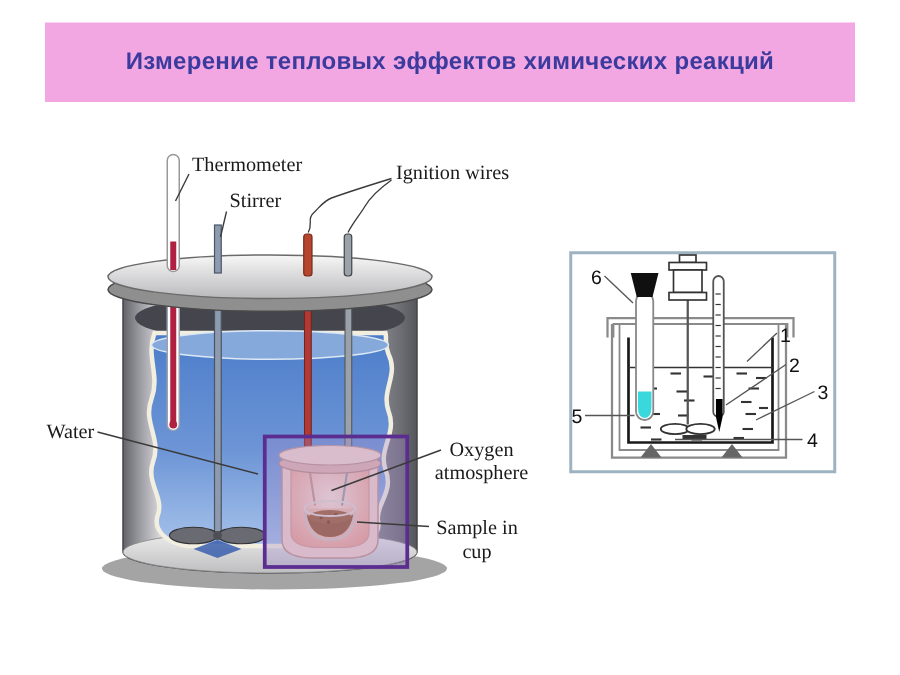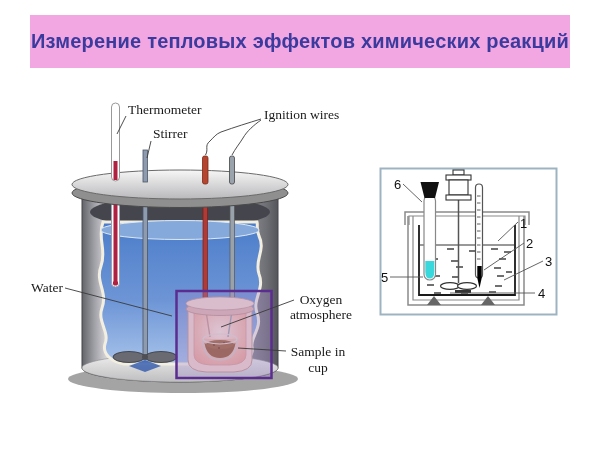--- a/index.html
+++ b/index.html
@@ -1,20 +1,20 @@
 <!DOCTYPE html>
 <html><head>
 <meta charset="utf-8">
 <style>
   html,body{margin:0;padding:0;}
   body{width:600px;height:450px;background:#ffffff;position:relative;overflow:hidden;
        font-family:"Liberation Sans",sans-serif;}
   .banner{position:absolute;left:30px;top:15px;width:540px;height:53px;
           display:flex;align-items:center;justify-content:center;}
-  .banner-title{font-weight:bold;font-size:20px;letter-spacing:.2px;}
+  .banner-title{font-weight:bold;font-size:16px;letter-spacing:.2px;}
   svg{position:absolute;left:0;top:0;}
   .lbl{font-family:"Liberation Serif","DejaVu Serif",serif;font-size:13.5px;fill:#1a1a1a;}
   .num{font-family:"Liberation Sans",sans-serif;font-size:13px;fill:#111;}
   .leader{stroke:#3a3a3a;stroke-width:.9;fill:none;}
   .leader2{stroke:#555;stroke-width:.9;fill:none;}
 </style>
 </head>
 <body>
 
 <div class="banner" style="background-color: rgb(242, 166, 226);">

